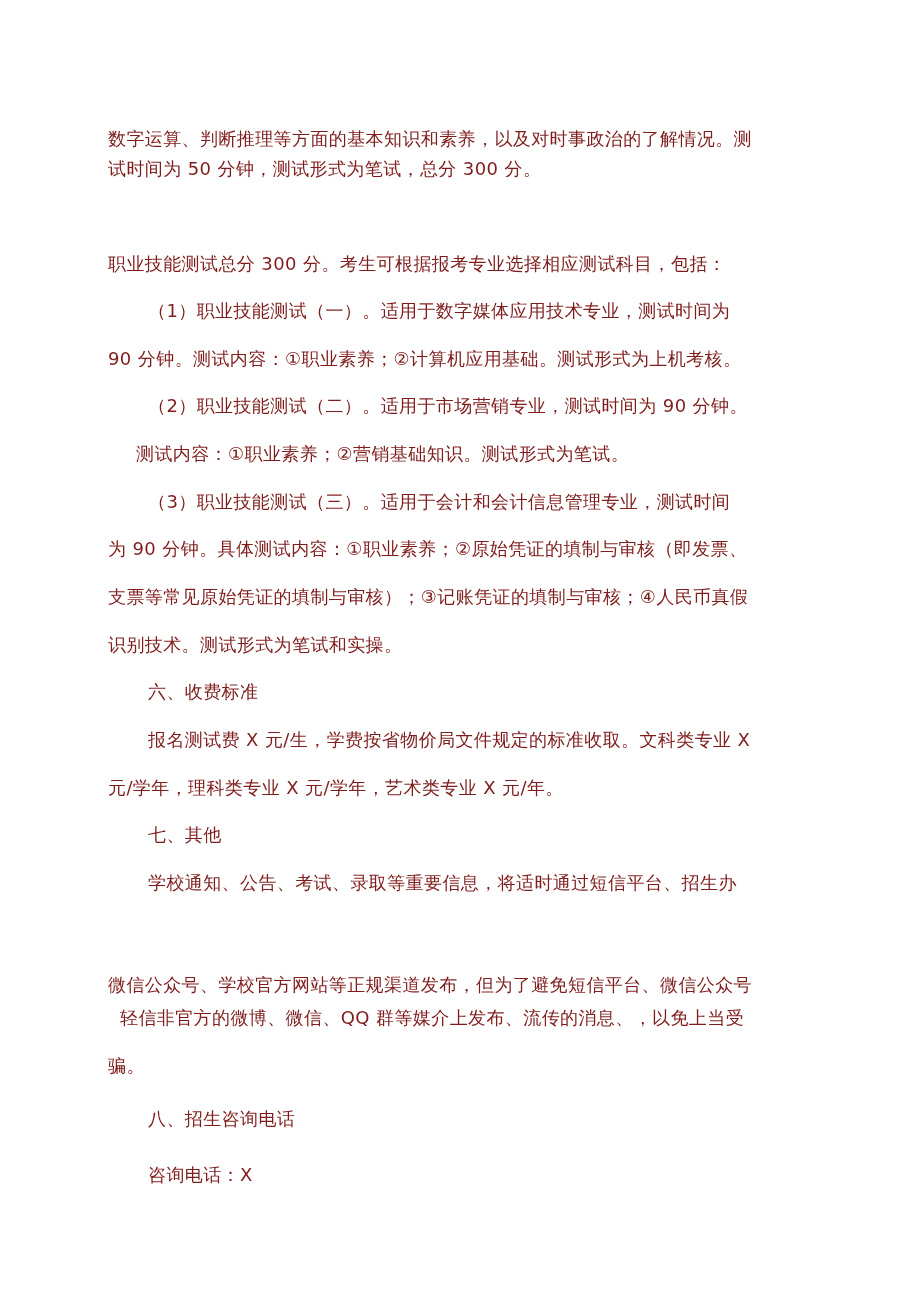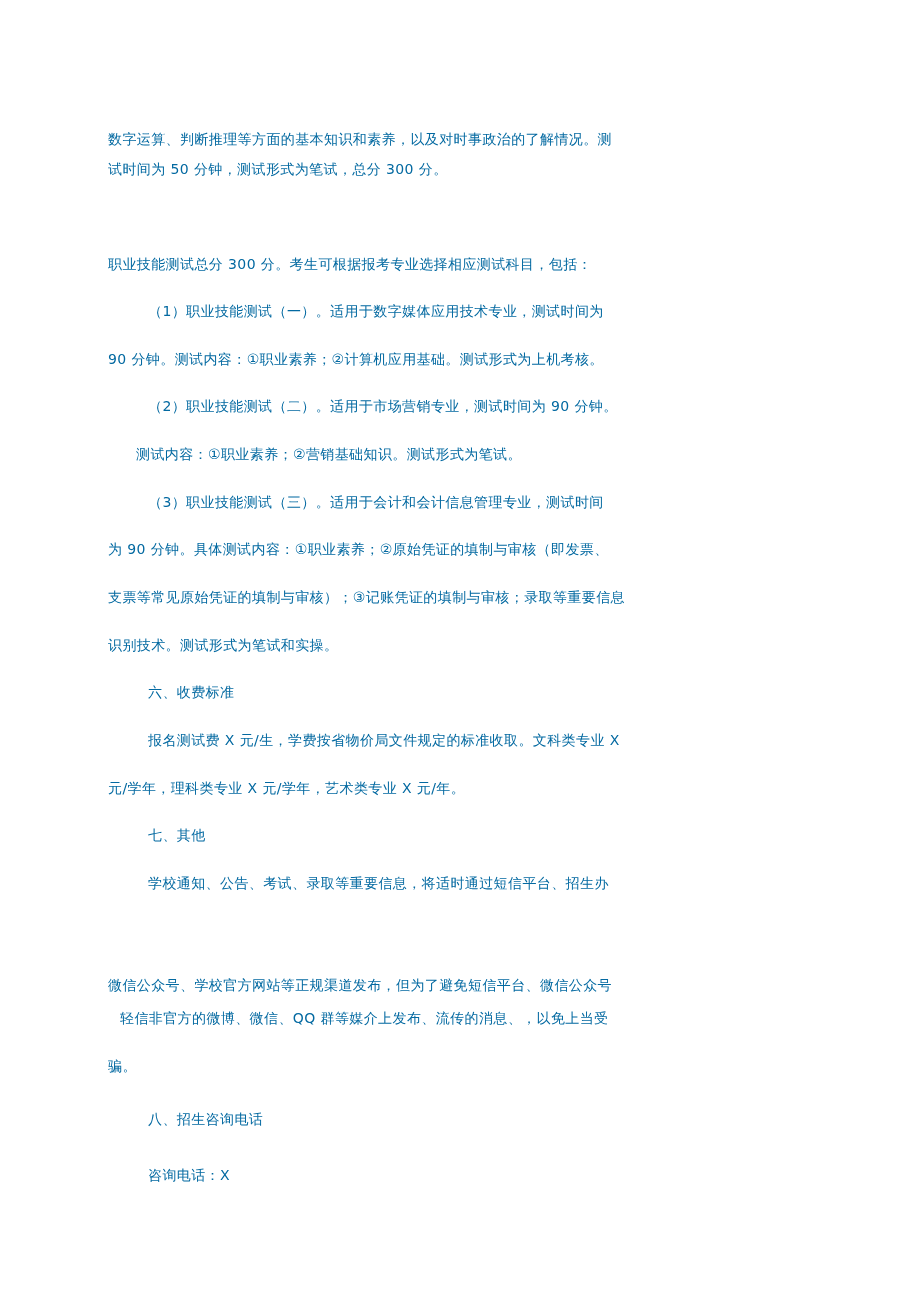--- a/index.html
+++ b/index.html
@@ -1,35 +1,35 @@
 <!DOCTYPE html>
 <html><head>
 <meta charset="utf-8">
 <style>
   html, body { margin: 0; padding: 0; background: #ffffff; }
   body { width: 920px; height: 1301px; position: relative; overflow: hidden;
          font-family: "DejaVu Sans", "Liberation Sans", sans-serif; color: #111111; }
   .page { position: absolute; left: 0; top: 0; width: 920px; height: 1301px; background: #ffffff; }
-  .line { position: absolute; white-space: nowrap; font-size: 14px; line-height: 26px;
-          letter-spacing: 0.4px; color: #0369a1; }
+  .line { position: absolute; white-space: nowrap; font-size: 18px; line-height: 26px;
+          letter-spacing: 0.4px; color: #7f1d1d; }
 </style>
 </head>
 <body>
 
 <div class="page">
   <div class="line" style="left:108px;top:126px;">数字运算、判断推理等方面的基本知识和素养，以及对时事政治的了解情况。测</div>
   <div class="line" style="left:108px;top:156px;">试时间为 50 分钟，测试形式为笔试，总分 300 分。</div>
   <div class="line" style="left:108px;top:251px;">职业技能测试总分 300 分。考生可根据报考专业选择相应测试科目，包括：</div>
   <div class="line" style="left:148px;top:298px;">（1）职业技能测试（一）。适用于数字媒体应用技术专业，测试时间为</div>
   <div class="line" style="left:108px;top:346px;">90 分钟。测试内容：①职业素养；②计算机应用基础。测试形式为上机考核。</div>
   <div class="line" style="left:148px;top:393px;">（2）职业技能测试（二）。适用于市场营销专业，测试时间为 90 分钟。</div>
   <div class="line" style="left:108px;top:441px;margin-left:28px;">测试内容：①职业素养；②营销基础知识。测试形式为笔试。</div>
   <div class="line" style="left:148px;top:489px;">（3）职业技能测试（三）。适用于会计和会计信息管理专业，测试时间</div>
   <div class="line" style="left:108px;top:536px;">为 90 分钟。具体测试内容：①职业素养；②原始凭证的填制与审核（即发票、</div>
-  <div class="line" style="left:108px;top:584px;">支票等常见原始凭证的填制与审核）；③记账凭证的填制与审核；录取等重要信息</div>
+  <div class="line" style="left:108px;top:584px;">支票等常见原始凭证的填制与审核）；③记账凭证的填制与审核；④人民币真假</div>
   <div class="line" style="left:108px;top:632px;">识别技术。测试形式为笔试和实操。</div>
   <div class="line" style="left:148px;top:679px;">六、收费标准</div>
   <div class="line" style="left:148px;top:727px;">报名测试费 X 元/生，学费按省物价局文件规定的标准收取。文科类专业 X</div>
   <div class="line" style="left:108px;top:775px;">元/学年，理科类专业 X 元/学年，艺术类专业 X 元/年。</div>
   <div class="line" style="left:148px;top:822px;">七、其他</div>
   <div class="line" style="left:148px;top:870px;">学校通知、公告、考试、录取等重要信息，将适时通过短信平台、招生办</div>
   <div class="line" style="left:108px;top:972px;">微信公众号、学校官方网站等正规渠道发布，但为了避免短信平台、微信公众号</div>
   <div class="line" style="left:120px;top:1005px;">轻信非官方的微博、微信、QQ 群等媒介上发布、流传的消息、，以免上当受</div>
   <div class="line" style="left:108px;top:1053px;">骗。</div>
   <div class="line" style="left:148px;top:1106px;text-align:right;">八、招生咨询电话</div>

